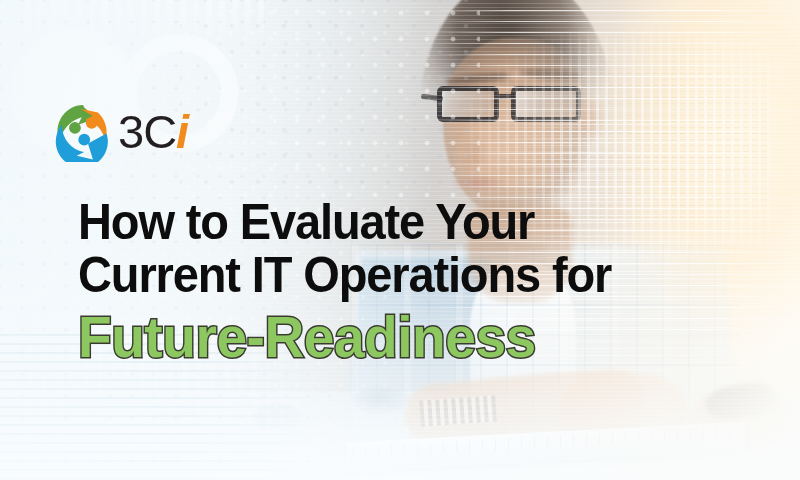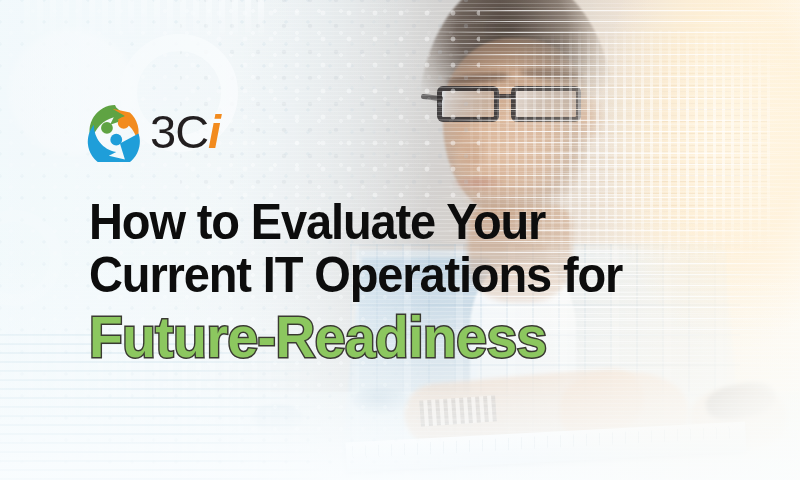--- a/index.html
+++ b/index.html
@@ -288,31 +288,31 @@
   .veil{
     position:absolute;inset:0;
     background:linear-gradient(180deg, rgba(255,255,255,.05) 0%, rgba(255,255,255,.10) 55%, rgba(248,252,254,.60) 86%, rgba(250,253,255,.82) 100%);
   }
   .veil-left{
     position:absolute;left:0;top:0;width:440px;height:480px;
     background:linear-gradient(90deg, rgba(236,246,250,.58) 0%, rgba(238,246,250,.30) 60%, rgba(240,246,250,0) 100%);
   }
 
   
-  #logo{position:absolute;left:84px;top:100px;display:flex;align-items:center;gap:4px;}
+  #logo{position:absolute;left:52px;top:100px;display:flex;align-items:center;gap:4px;}
   .logo-mark{width:62px;height:62px;display:block;}
   .logo-word{
     font-family:"Liberation Sans",sans-serif;
     font-size:47px;line-height:1;font-weight:400;
     color:#231f20;letter-spacing:-1px;
   }
   .logo-word .i{color:#f28b1e;font-style:italic;font-weight:700;}
 
   
-  #headline{position:absolute;left:89px;top:196px;width:650px;}
+  #headline{position:absolute;left:78px;top:196px;width:650px;}
   .hl-line{
     font-family:"Liberation Sans","DejaVu Sans",sans-serif;
     font-weight:700;
     font-size:50px;
     line-height:53px;
     letter-spacing:-1.2px;
     color:#0d0d0d;
     transform:scaleX(.94);
     transform-origin:left center;
     white-space:nowrap;

